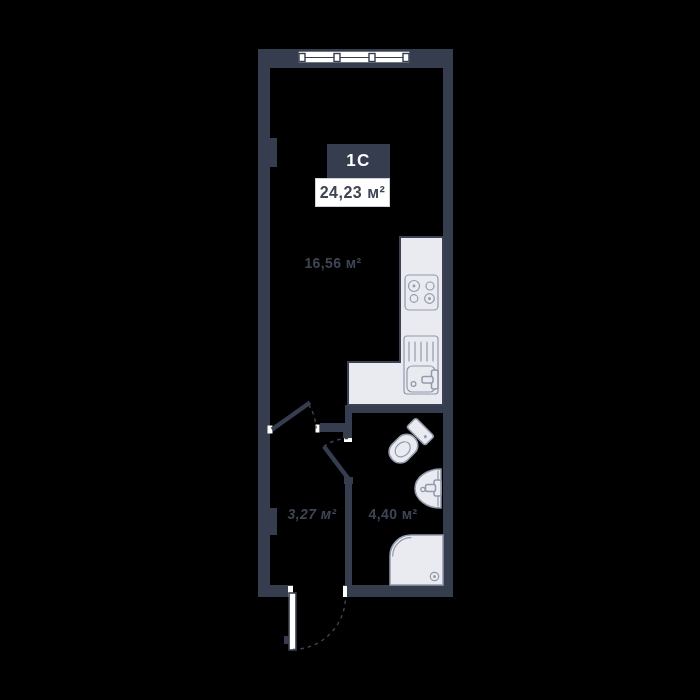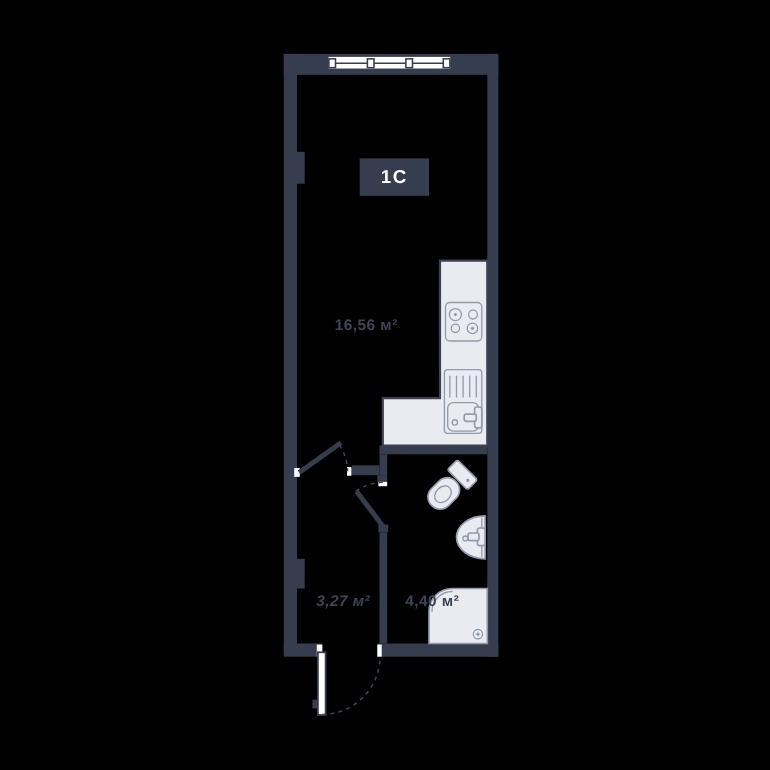--- a/index.html
+++ b/index.html
@@ -11,21 +11,21 @@
   .fixture{fill:var(--fixture-fill);stroke:var(--fixture-outline);stroke-width:1.5;}
   .fixture-thin{fill:none;stroke:var(--fixture-outline);stroke-width:1.2;stroke-linecap:round;}
   .fixture-dot{fill:var(--fixture-outline);stroke:none;}
   .counter{fill:var(--fixture-fill);stroke:var(--dark-outline);stroke-width:2;}
   .leaf{stroke:var(--wall);stroke-width:4.5;fill:none;}
   .swing{fill:none;stroke:var(--label-text);stroke-width:1.4;stroke-dasharray:3.5 4;}
   .win{fill:#fff;stroke:var(--wall);stroke-width:1.4;}
   .winline{stroke:var(--wall);stroke-width:1.2;}
 
   .overlay{position:absolute;white-space:nowrap;color:var(--label-text);}
-  .room-label{transform:translate(-50%,-50%);font-size:14px;font-weight:600;letter-spacing:.4px;margin-top:32px;}
+  .room-label{transform:translate(-50%,-50%);font-size:14px;font-weight:600;letter-spacing:.4px;}
   #badge{position:absolute;left:315px;top:144px;width:75px;}
   #badge .top{height:34px;background:var(--badge-bg);color:var(--badge-text);
               display:flex;align-items:center;justify-content:center;
               font-size:17px;font-weight:600;letter-spacing:1.5px;margin-left:12px;}
   #badge .bottom{height:27px;background:var(--area-box-bg);color:var(--label-text);
               border:1px solid #cdd1da;display:flex;align-items:center;justify-content:center;
               font-size:16px;font-weight:700;letter-spacing:.5px;}
 </style>
 </head>
 <body>
@@ -135,18 +135,19 @@
         <rect class="jamb" x="343" y="586" width="4" height="11"></rect>
         <rect x="289" y="593" width="7" height="57" fill="#ffffff" stroke="var(--wall)" stroke-width="1.6"></rect>
         <rect class="wall" x="284" y="636" width="5" height="8"></rect>
         <path class="swing" d="M293,649.5 A53,53 0 0 0 345.5,597"></path>
       </g>
     </g>
   </svg>
 
   <div id="badge">
     <div class="top">1C</div>
+    <div class="bottom">24,23 м²</div>
   </div>
 
   <div class="overlay room-label" style="left:333px;top:263px;">16,56 м²</div>
   <div class="overlay room-label" style="left:312px;top:514px;font-style:italic;">3,27 м²</div>
   <div class="overlay room-label" style="left:393px;top:514px;text-align:right;">4,40 м²</div>
 </div>
 
 </body></html>

